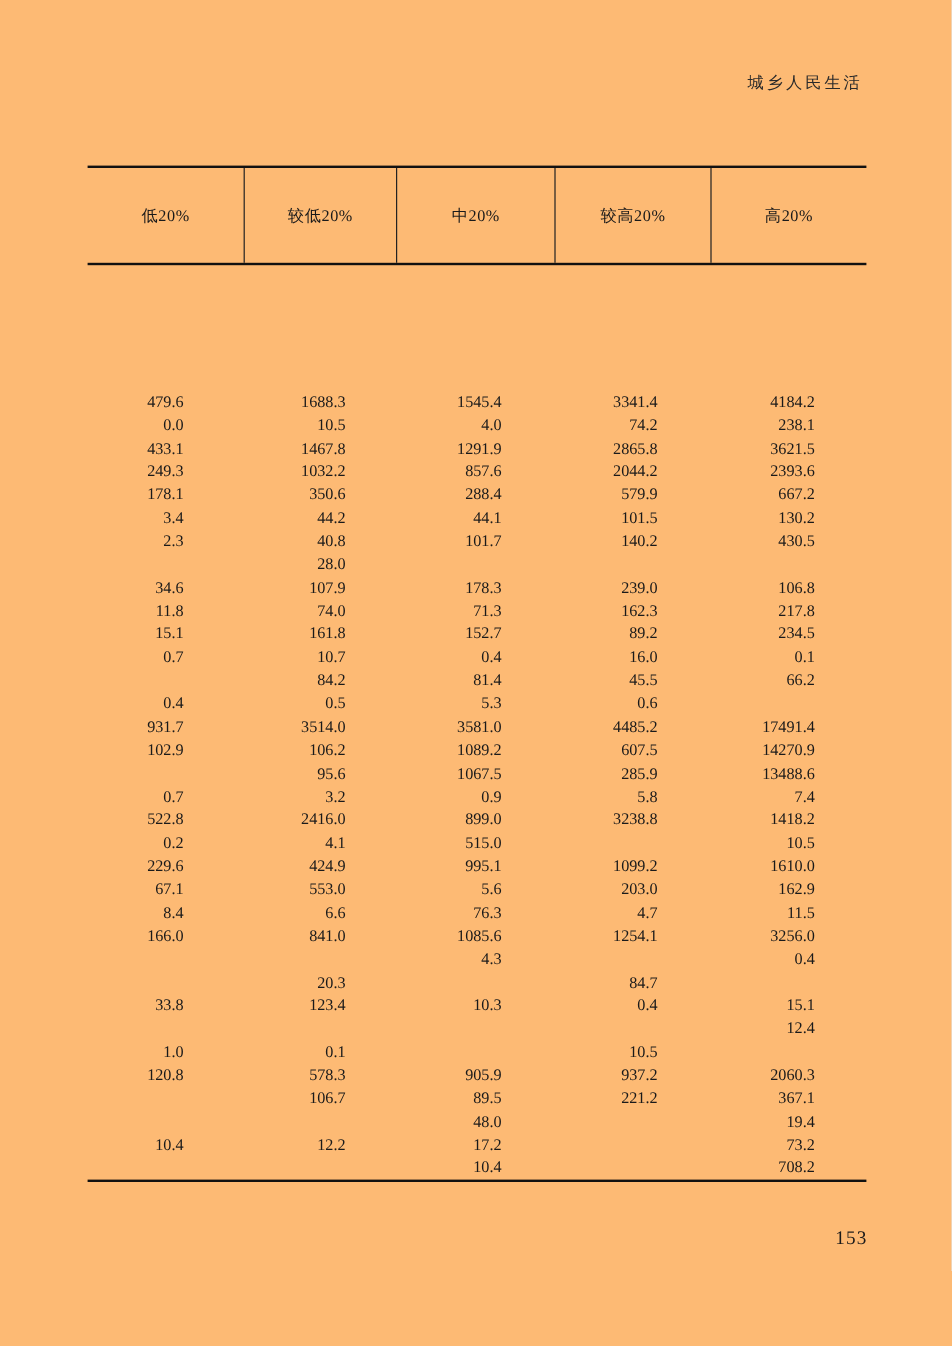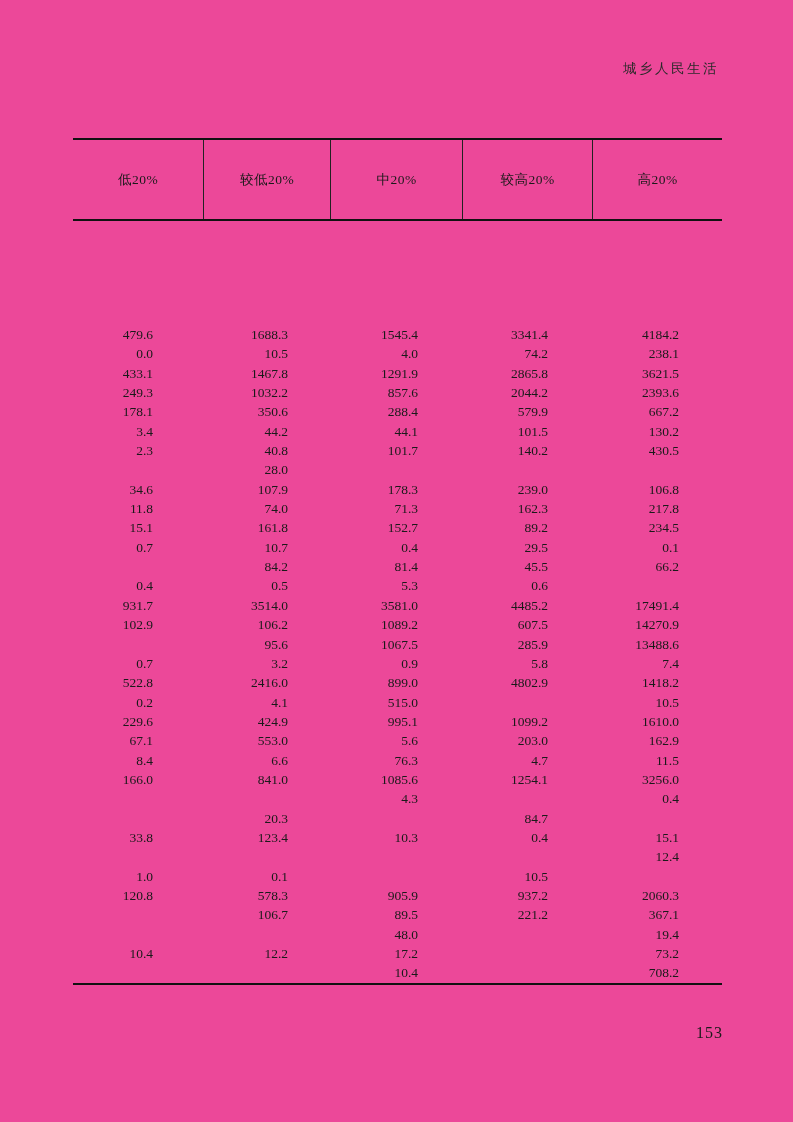--- a/index.html
+++ b/index.html
@@ -1,21 +1,21 @@
 <!DOCTYPE html>
 <html><head>
 <meta charset="utf-8">
 <style>
   * { margin: 0; padding: 0; box-sizing: border-box; }
   html, body { background: #e8e8e8; }
   .page {
     position: relative;
     width: 793px;
     height: 1122px;
-    background: #ec4899;
+    background: #fdba74;
     font-family: "Liberation Serif", serif;
     color: #1a1a1a;
     overflow: hidden;
     margin: 0 auto;
   }
   .doc-header {
     position: absolute;
     top: 60px;
     right: 74px;
     font-size: 13.5px;
@@ -162,21 +162,21 @@
           <div class="tcell c0">15.1</div>
           <div class="tcell c1">161.8</div>
           <div class="tcell c2">152.7</div>
           <div class="tcell c3">89.2</div>
           <div class="tcell c4">234.5</div>
         </div>
         <div class="trow">
           <div class="tcell c0">0.7</div>
           <div class="tcell c1">10.7</div>
           <div class="tcell c2">0.4</div>
-          <div class="tcell c3">29.5</div>
+          <div class="tcell c3">16.0</div>
           <div class="tcell c4">0.1</div>
         </div>
         <div class="trow">
           <div class="tcell c0"></div>
           <div class="tcell c1">84.2</div>
           <div class="tcell c2">81.4</div>
           <div class="tcell c3">45.5</div>
           <div class="tcell c4">66.2</div>
         </div>
         <div class="trow">
@@ -211,21 +211,21 @@
           <div class="tcell c0">0.7</div>
           <div class="tcell c1">3.2</div>
           <div class="tcell c2">0.9</div>
           <div class="tcell c3">5.8</div>
           <div class="tcell c4">7.4</div>
         </div>
         <div class="trow">
           <div class="tcell c0">522.8</div>
           <div class="tcell c1">2416.0</div>
           <div class="tcell c2">899.0</div>
-          <div class="tcell c3">4802.9</div>
+          <div class="tcell c3">3238.8</div>
           <div class="tcell c4">1418.2</div>
         </div>
         <div class="trow">
           <div class="tcell c0">0.2</div>
           <div class="tcell c1">4.1</div>
           <div class="tcell c2">515.0</div>
           <div class="tcell c3"></div>
           <div class="tcell c4">10.5</div>
         </div>
         <div class="trow">

